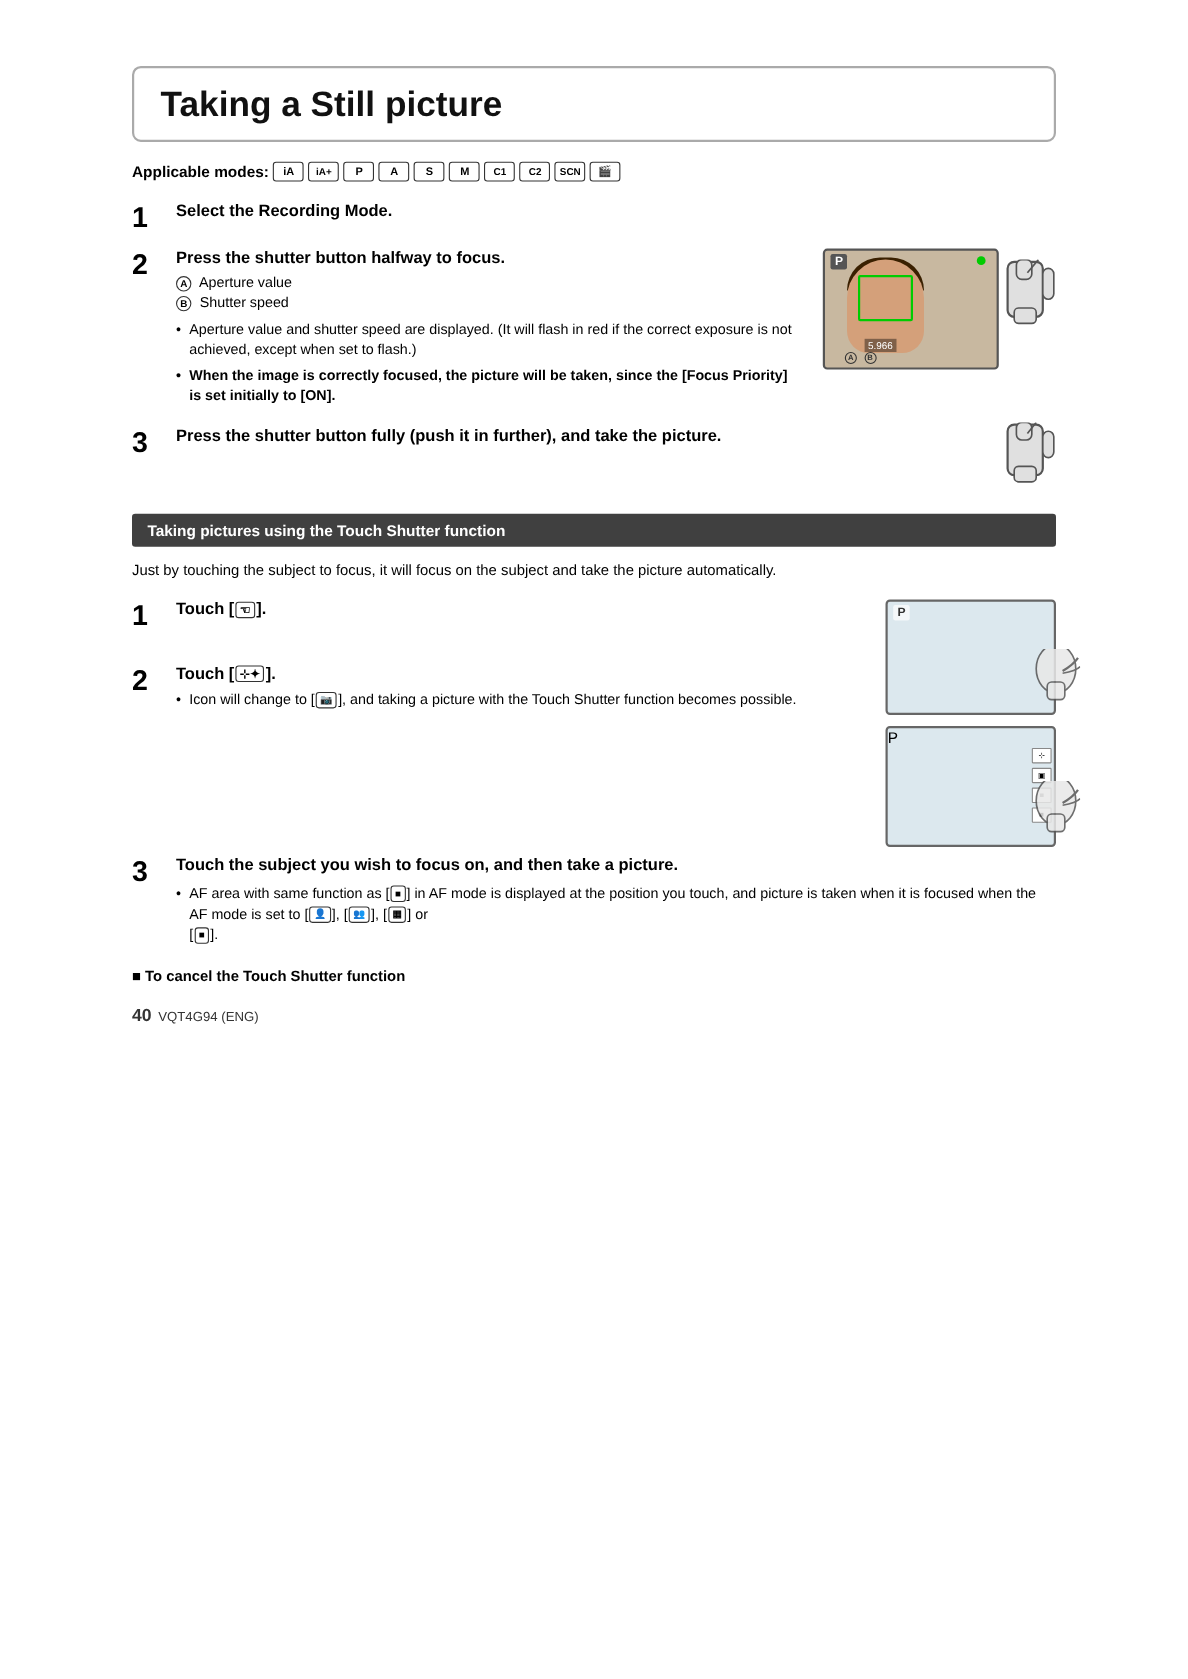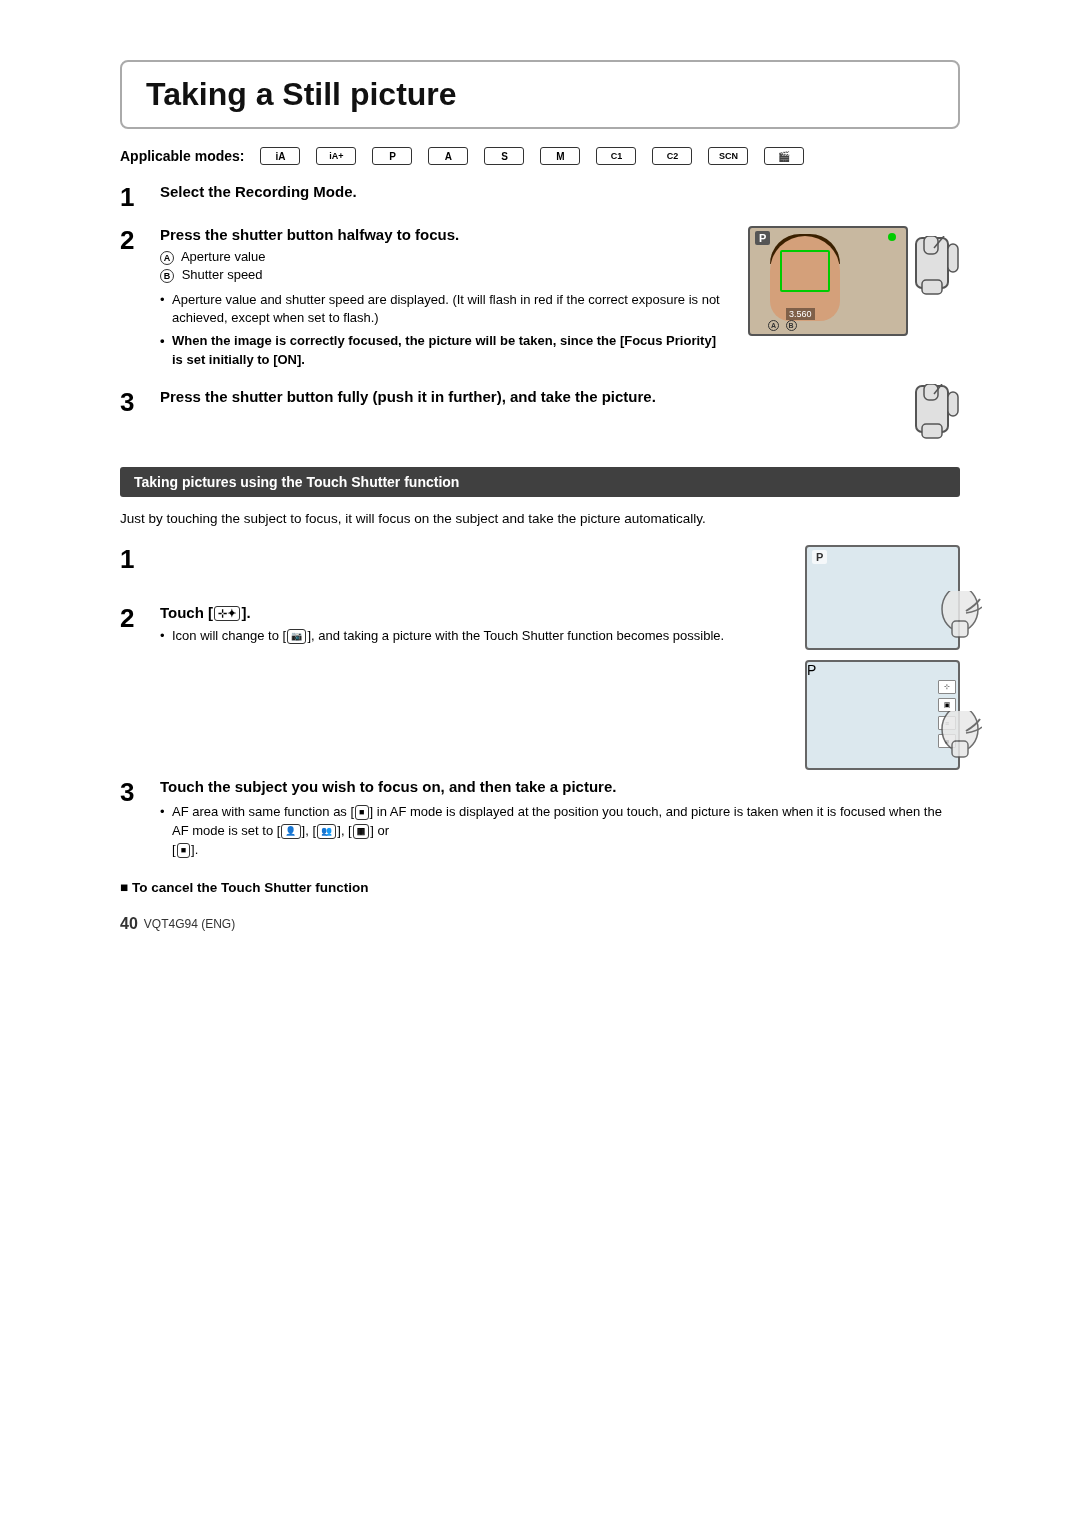--- a/index.html
+++ b/index.html
@@ -25,30 +25,30 @@
       font-weight: bold;
       color: #111;
     }
 
     .applicable-modes {
       font-size: 14px;
       font-weight: bold;
       margin-bottom: 18px;
       display: flex;
       align-items: center;
-      gap: 16px;
+      gap: 4px;
     }
 
     .mode-icon {
       display: inline-flex;
       align-items: center;
       justify-content: center;
       border: 1.5px solid #333;
       border-radius: 3px;
-      width: 40px;
+      width: 28px;
       height: 18px;
       font-size: 10px;
       font-weight: bold;
     }
 
     .step-number {
       font-size: 26px;
       font-weight: bold;
       min-width: 32px;
       line-height: 1.1;
@@ -399,21 +399,21 @@
       </div>
       <div class="step-image">
         <div style="display:flex; align-items:flex-start; gap:6px;">
           <div class="preview-wrapper">
             <div class="camera-preview">
               <div class="p-label">P</div>
               <div class="green-dot"></div>
               <div class="person-hair"></div>
               <div class="person-face"></div>
               <div class="focus-box"></div>
-              <div class="exposure-val" style="bottom:14px; left:36px;">3.560</div>
+              <div class="exposure-val" style="bottom:14px; left:36px;">5.966</div>
               <div class="ab-label">
                 <span class="circle-label" style="font-size:7px; width:11px; height:11px;">A</span>
                 <span class="circle-label" style="font-size:7px; width:11px; height:11px;">B</span>
               </div>
             </div>
           </div>
 
           <div style="margin-top:10px;">
             <svg width="46" height="70" viewBox="0 0 46 70" fill="none" xmlns="http://www.w3.org/2000/svg">
               <rect x="2" y="2" width="32" height="50" rx="6" fill="#e0e0e0" stroke="#555" stroke-width="2"></rect>
@@ -450,20 +450,25 @@
 
 <div class="section-banner">Taking pictures using the Touch Shutter function</div>
 
 <div class="intro-text">Just by touching the subject to focus, it will focus on the subject and take the picture automatically.</div>
 
 <div class="touch-steps-wrapper">
   <div class="touch-steps-content">
 
     <div class="step-row" style="margin-bottom:30px;">
       <div class="step-number">1</div>
+      <div style="flex:1;">
+        <div class="step-heading">
+          Touch [<span class="inline-icon">☜</span>].
+        </div>
+      </div>
     </div>
 
     <div class="step-row" style="margin-bottom:16px;">
       <div class="step-number">2</div>
       <div style="flex:1;">
         <div class="step-heading">
           Touch [<span class="inline-icon">⊹✦</span>].
         </div>
         <ul class="bullet-list">
           <li>

